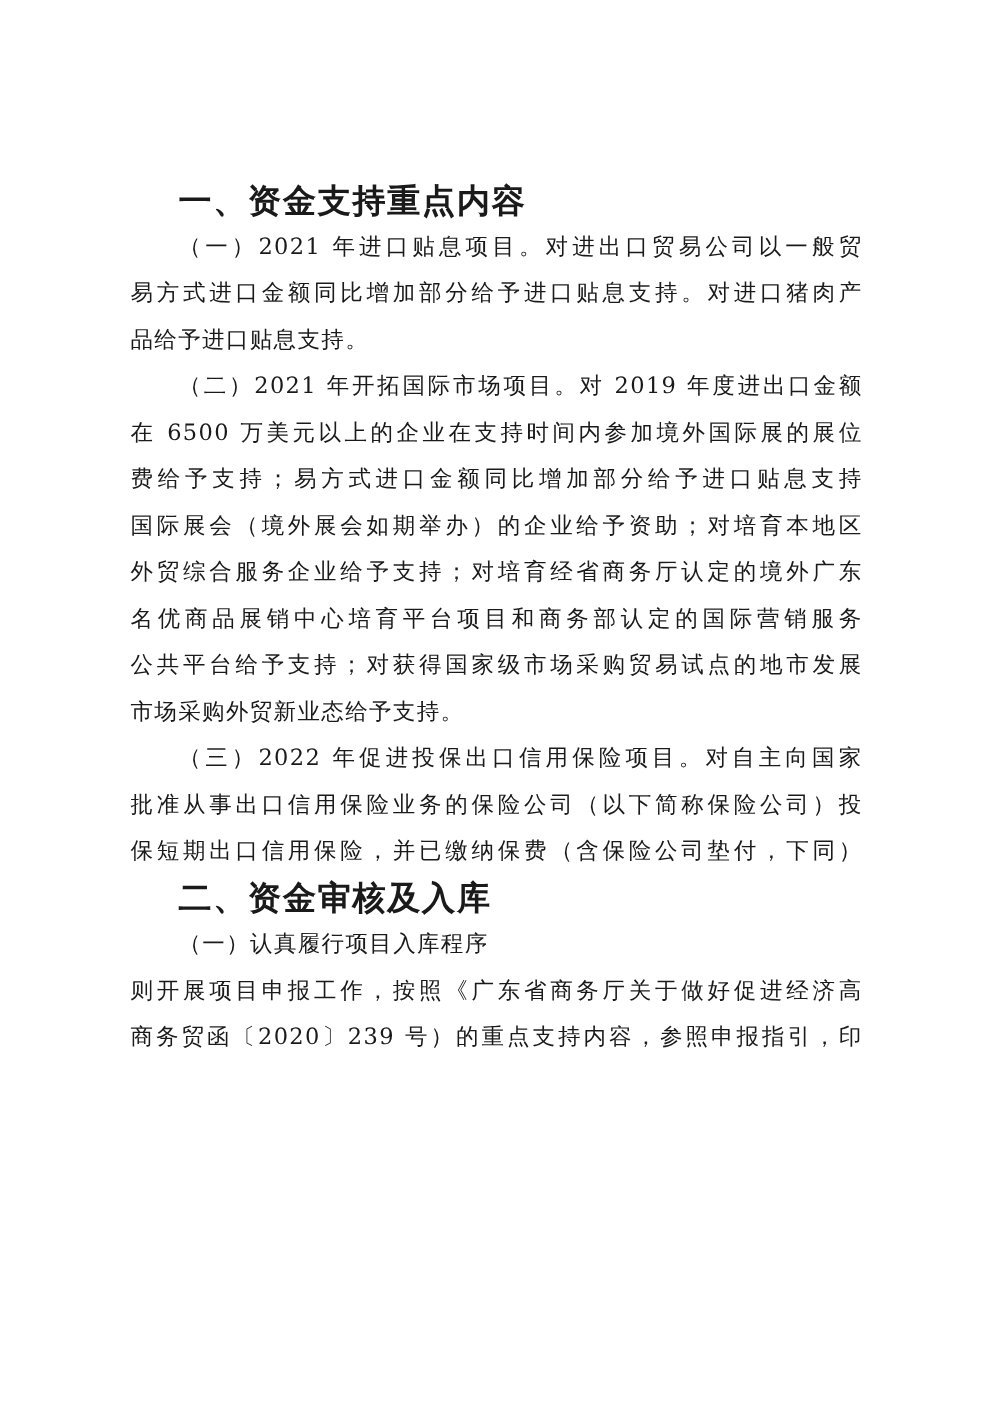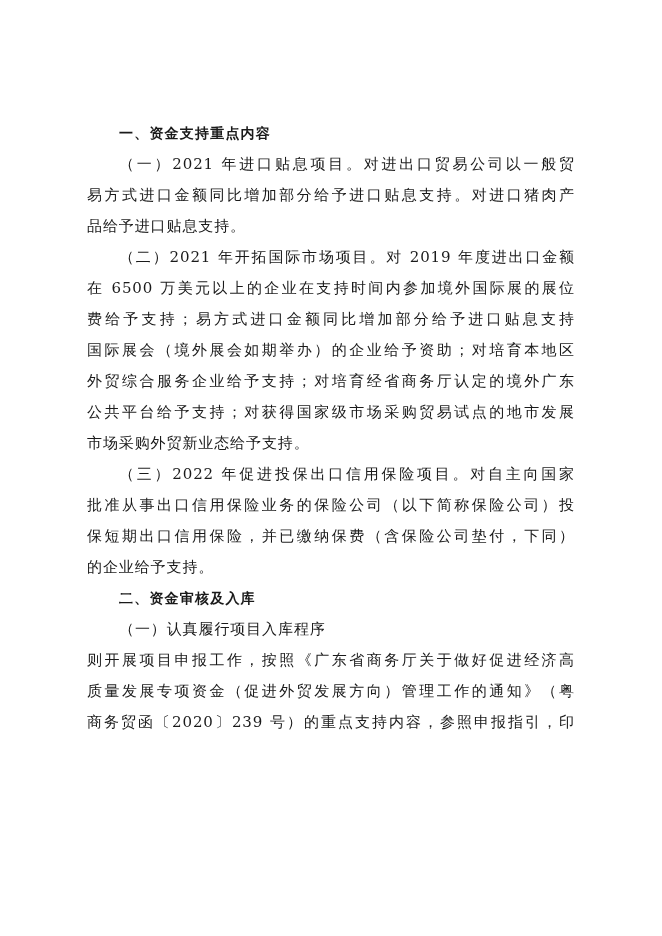--- a/index.html
+++ b/index.html
@@ -3,45 +3,44 @@
 <meta charset="utf-8">
 <style>
   html, body { margin:0; padding:0; background:#ffffff; }
   body { width:662px; height:936px; position:relative; overflow:hidden;
          font-family:"DejaVu Serif","Liberation Serif",serif; color:#1a1a1a; }
   .page { position:absolute; left:87px; top:118px; width:488px; }
   .line { height:31px; line-height:31px; font-size:15px; white-space:nowrap;
           letter-spacing:0.9px; }
   .indent { padding-left:32px; }
   .heading { font-family:Liberation Serif, serif; font-weight:bold;
-             font-size:14px; letter-spacing:1.2px; }
+             font-size:22px; letter-spacing:1.2px; }
   .just { text-align:justify; text-align-last:justify; }
 </style>
 </head>
 <body>
 
 <div class="page">
   <div class="line indent heading">一、资金支持重点内容</div>
 
   <div class="line indent just">（一）2021 年进口贴息项目。对进出口贸易公司以一般贸</div>
   <div class="line just">易方式进口金额同比增加部分给予进口贴息支持。对进口猪肉产</div>
   <div class="line">品给予进口贴息支持。</div>
 
   <div class="line indent just">（二）2021 年开拓国际市场项目。对 2019 年度进出口金额</div>
   <div class="line just">在 6500 万美元以上的企业在支持时间内参加境外国际展的展位</div>
   <div class="line just">费给予支持；易方式进口金额同比增加部分给予进口贴息支持</div>
   <div class="line just">国际展会（境外展会如期举办）的企业给予资助；对培育本地区</div>
   <div class="line just">外贸综合服务企业给予支持；对培育经省商务厅认定的境外广东</div>
+  <div class="line just">名优商品展销中心培育平台项目和商务部认定的国际营销服务</div>
   <div class="line just">公共平台给予支持；对获得国家级市场采购贸易试点的地市发展</div>
   <div class="line">市场采购外贸新业态给予支持。</div>
 
   <div class="line indent just">（三）2022 年促进投保出口信用保险项目。对自主向国家</div>
   <div class="line just">批准从事出口信用保险业务的保险公司（以下简称保险公司）投</div>
   <div class="line just">保短期出口信用保险，并已缴纳保费（含保险公司垫付，下同）</div>
-  <div class="line">的企业给予支持。</div>
 
   <div class="line indent heading">二、资金审核及入库</div>
   <div class="line indent">（一）认真履行项目入库程序</div>
 
   <div class="line just">则开展项目申报工作，按照《广东省商务厅关于做好促进经济高</div>
-  <div class="line just">质量发展专项资金（促进外贸发展方向）管理工作的通知》（粤</div>
   <div class="line just">商务贸函〔2020〕239 号）的重点支持内容，参照申报指引，印</div>
 </div>
 
 </body></html>

